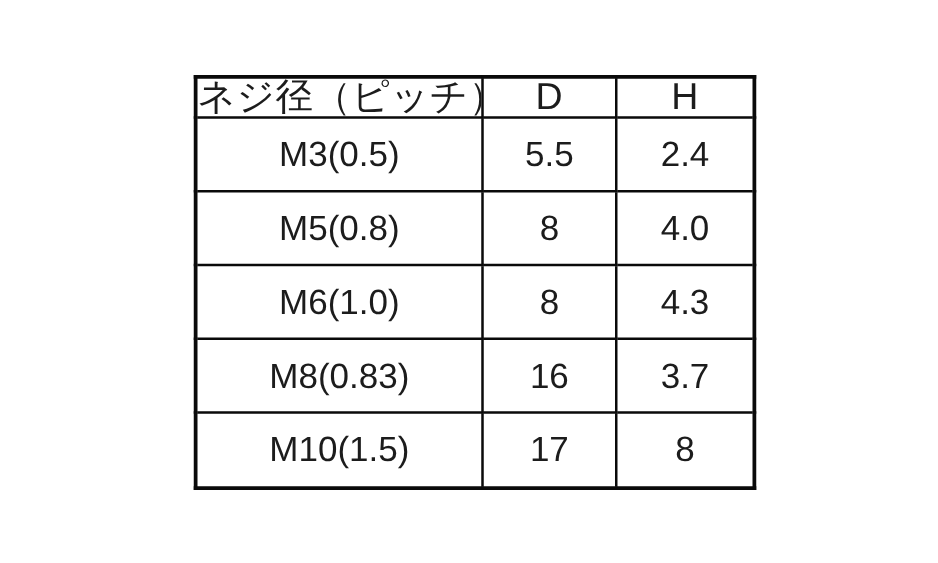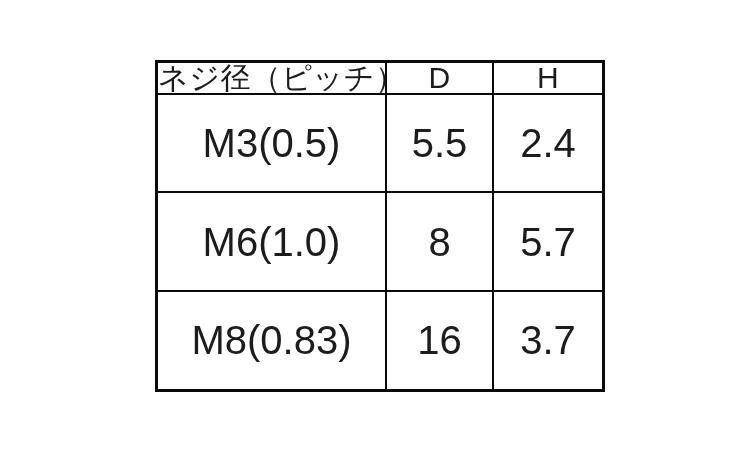--- a/index.html
+++ b/index.html
@@ -29,21 +29,21 @@
     background: #ffffff;
   }
   table.spec th,
   table.spec td {
     border: 2px solid #0a0a0a;
     text-align: center;
     vertical-align: middle;
     padding: 0;
     color: #1c1c1c;
     font-weight: normal;
-    font-size: 40px;
+    font-size: 28px;
     line-height: 1;
     white-space: nowrap;
     overflow: hidden;
   }
   table.spec th.size-col,
   table.spec td.size-col { width: 227px; }
   table.spec th.d-col,
   table.spec td.d-col { width: 105px; }
   table.spec th.h-col,
   table.spec td.h-col { width: 108px; }
@@ -61,24 +61,34 @@
         <th class="h-col">H</th>
       </tr>
     </thead>
     <tbody>
       <tr>
         <td class="size-col">M3(0.5)</td>
         <td class="d-col">5.5</td>
         <td class="h-col">2.4</td>
       </tr>
       <tr>
+        <td class="size-col">M5(0.8)</td>
+        <td class="d-col">8</td>
+        <td class="h-col">4.0</td>
+      </tr>
+      <tr>
         <td class="size-col">M6(1.0)</td>
         <td class="d-col">8</td>
-        <td class="h-col">5.7</td>
+        <td class="h-col">4.3</td>
       </tr>
       <tr>
         <td class="size-col">M8(0.83)</td>
         <td class="d-col">16</td>
         <td class="h-col">3.7</td>
       </tr>
+      <tr>
+        <td class="size-col">M10(1.5)</td>
+        <td class="d-col">17</td>
+        <td class="h-col">8</td>
+      </tr>
     </tbody>
   </table>
 </div>
 
 </body></html>

